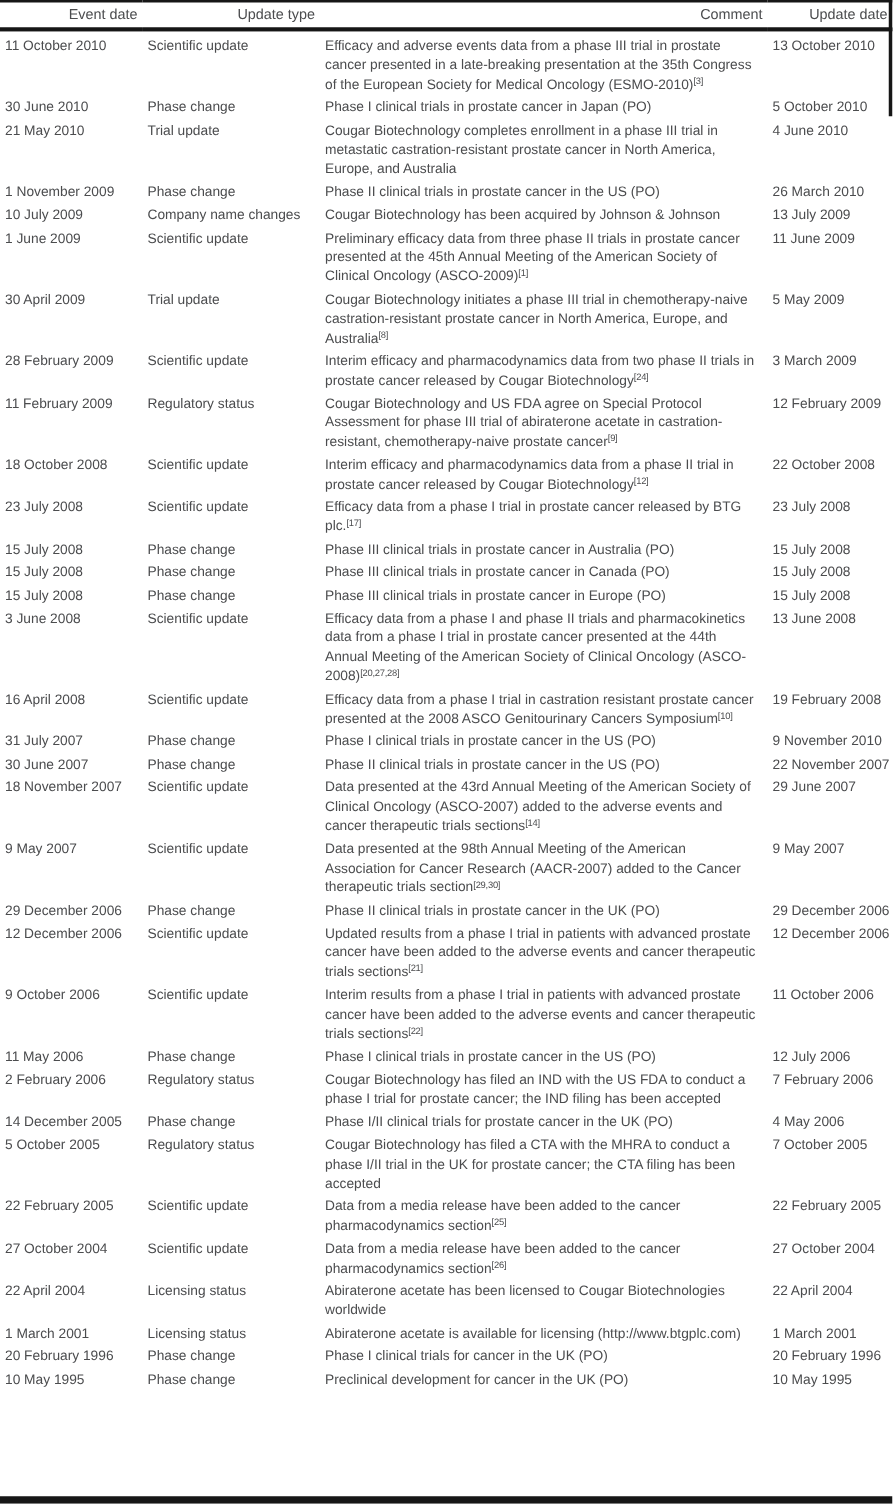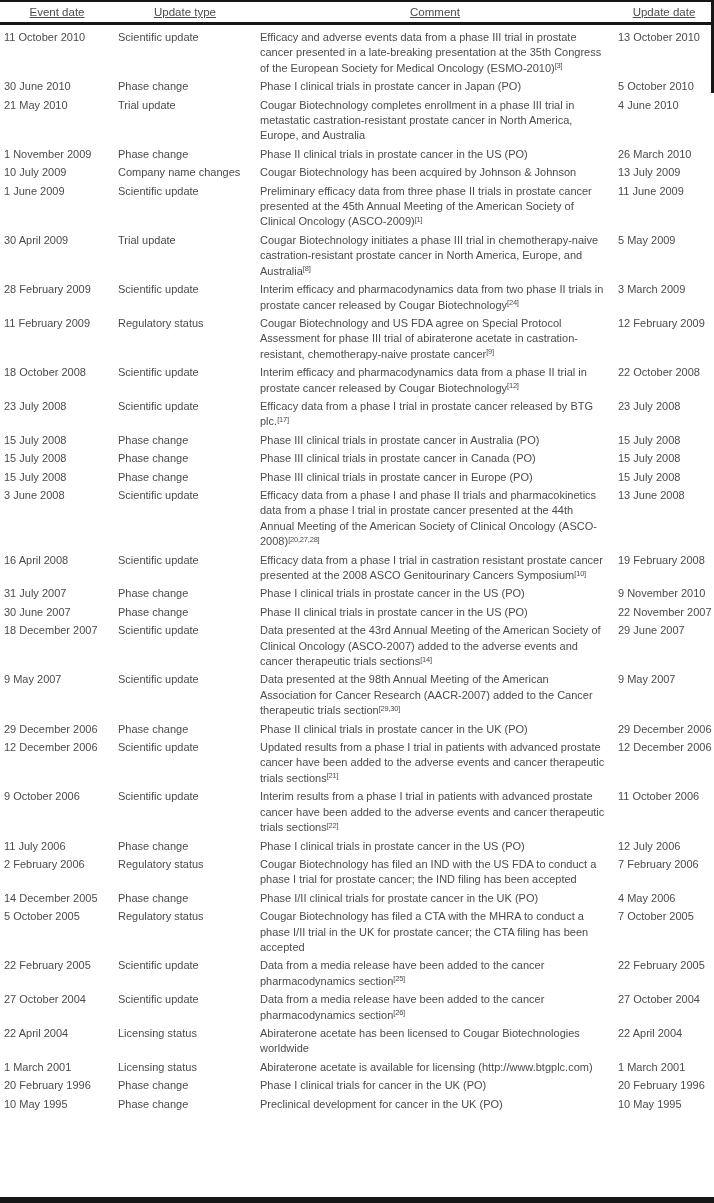--- a/index.html
+++ b/index.html
@@ -12,27 +12,26 @@
   }
   table.history {
     border-collapse: collapse;
     table-layout: fixed;
     width: 714px;
     color: #4b4c4e;
   }
   thead th {
     font-size: 11.5px;
     font-weight: 400;
-    text-align: center;
+    text-align: right;
     color: #4b4c4e;
     padding: 4px 4px 4px 4px;
     border-top: 2px solid #161616;
     border-bottom: 3px solid #161616;
     white-space: nowrap;
-    text-decoration: underline;
   }
   tbody td {
     font-size: 11px;
     line-height: 15.4px;
     vertical-align: top;
     padding: 1.5px 8px 1.5px 4px;
     color: #4b4c4e;
   }
   tbody tr:first-child td { padding-top: 5px; }
   td.date-cell { white-space: nowrap; overflow: hidden; }
@@ -176,21 +175,21 @@
         <td><span>Phase I clinical trials in prostate cancer in the US (PO)</span></td>
         <td class="date-cell">9 November 2010</td>
       </tr>
       <tr>
         <td class="date-cell">30 June 2007</td>
         <td>Phase change</td>
         <td><span>Phase II clinical trials in prostate cancer in the US (PO)</span></td>
         <td class="date-cell">22 November 2007</td>
       </tr>
       <tr>
-        <td class="date-cell">18 December 2007</td>
+        <td class="date-cell">18 November 2007</td>
         <td>Scientific update</td>
         <td><span>Data presented at the 43rd Annual Meeting of the American Society of Clinical Oncology (ASCO-2007) added to the adverse events and cancer therapeutic trials sections</span><sup class="ref">[14]</sup></td>
         <td class="date-cell">29 June 2007</td>
       </tr>
       <tr>
         <td class="date-cell">9 May 2007</td>
         <td>Scientific update</td>
         <td><span>Data presented at the 98th Annual Meeting of the American Association for Cancer Research (AACR-2007) added to the Cancer therapeutic trials section</span><sup class="ref">[29,30]</sup></td>
         <td class="date-cell">9 May 2007</td>
       </tr>
@@ -206,21 +205,21 @@
         <td><span>Updated results from a phase I trial in patients with advanced prostate cancer have been added to the adverse events and cancer therapeutic trials sections</span><sup class="ref">[21]</sup></td>
         <td class="date-cell">12 December 2006</td>
       </tr>
       <tr>
         <td class="date-cell">9 October 2006</td>
         <td>Scientific update</td>
         <td><span>Interim results from a phase I trial in patients with advanced prostate cancer have been added to the adverse events and cancer therapeutic trials sections</span><sup class="ref">[22]</sup></td>
         <td class="date-cell">11 October 2006</td>
       </tr>
       <tr>
-        <td class="date-cell">11 July 2006</td>
+        <td class="date-cell">11 May 2006</td>
         <td>Phase change</td>
         <td><span>Phase I clinical trials in prostate cancer in the US (PO)</span></td>
         <td class="date-cell">12 July 2006</td>
       </tr>
       <tr>
         <td class="date-cell">2 February 2006</td>
         <td>Regulatory status</td>
         <td><span>Cougar Biotechnology has filed an IND with the US FDA to conduct a phase I trial for prostate cancer; the IND filing has been accepted</span></td>
         <td class="date-cell">7 February 2006</td>
       </tr>

